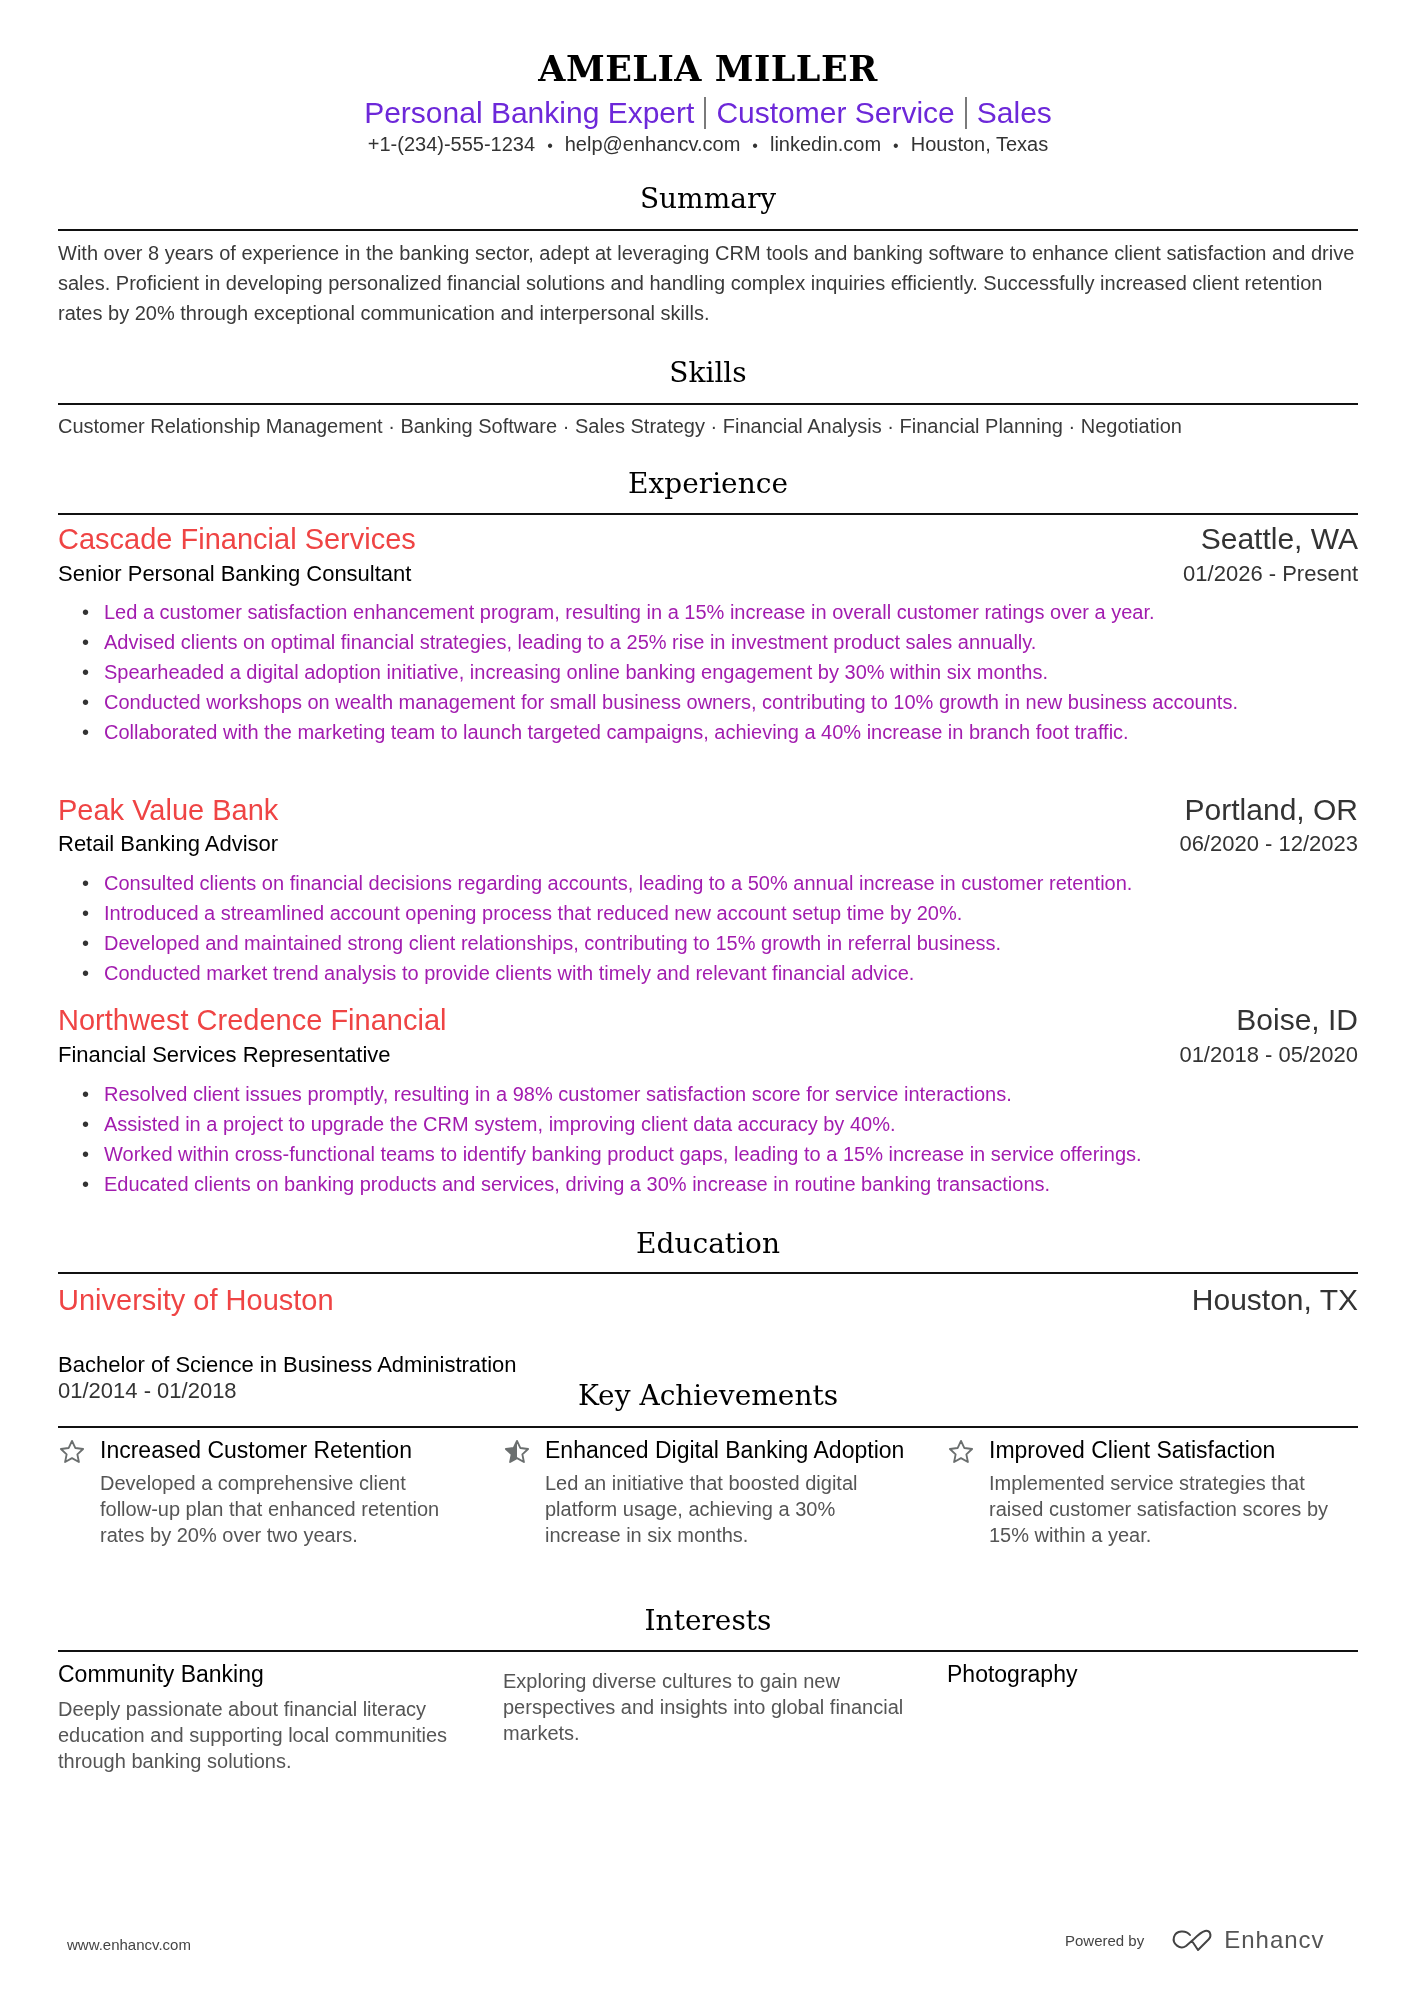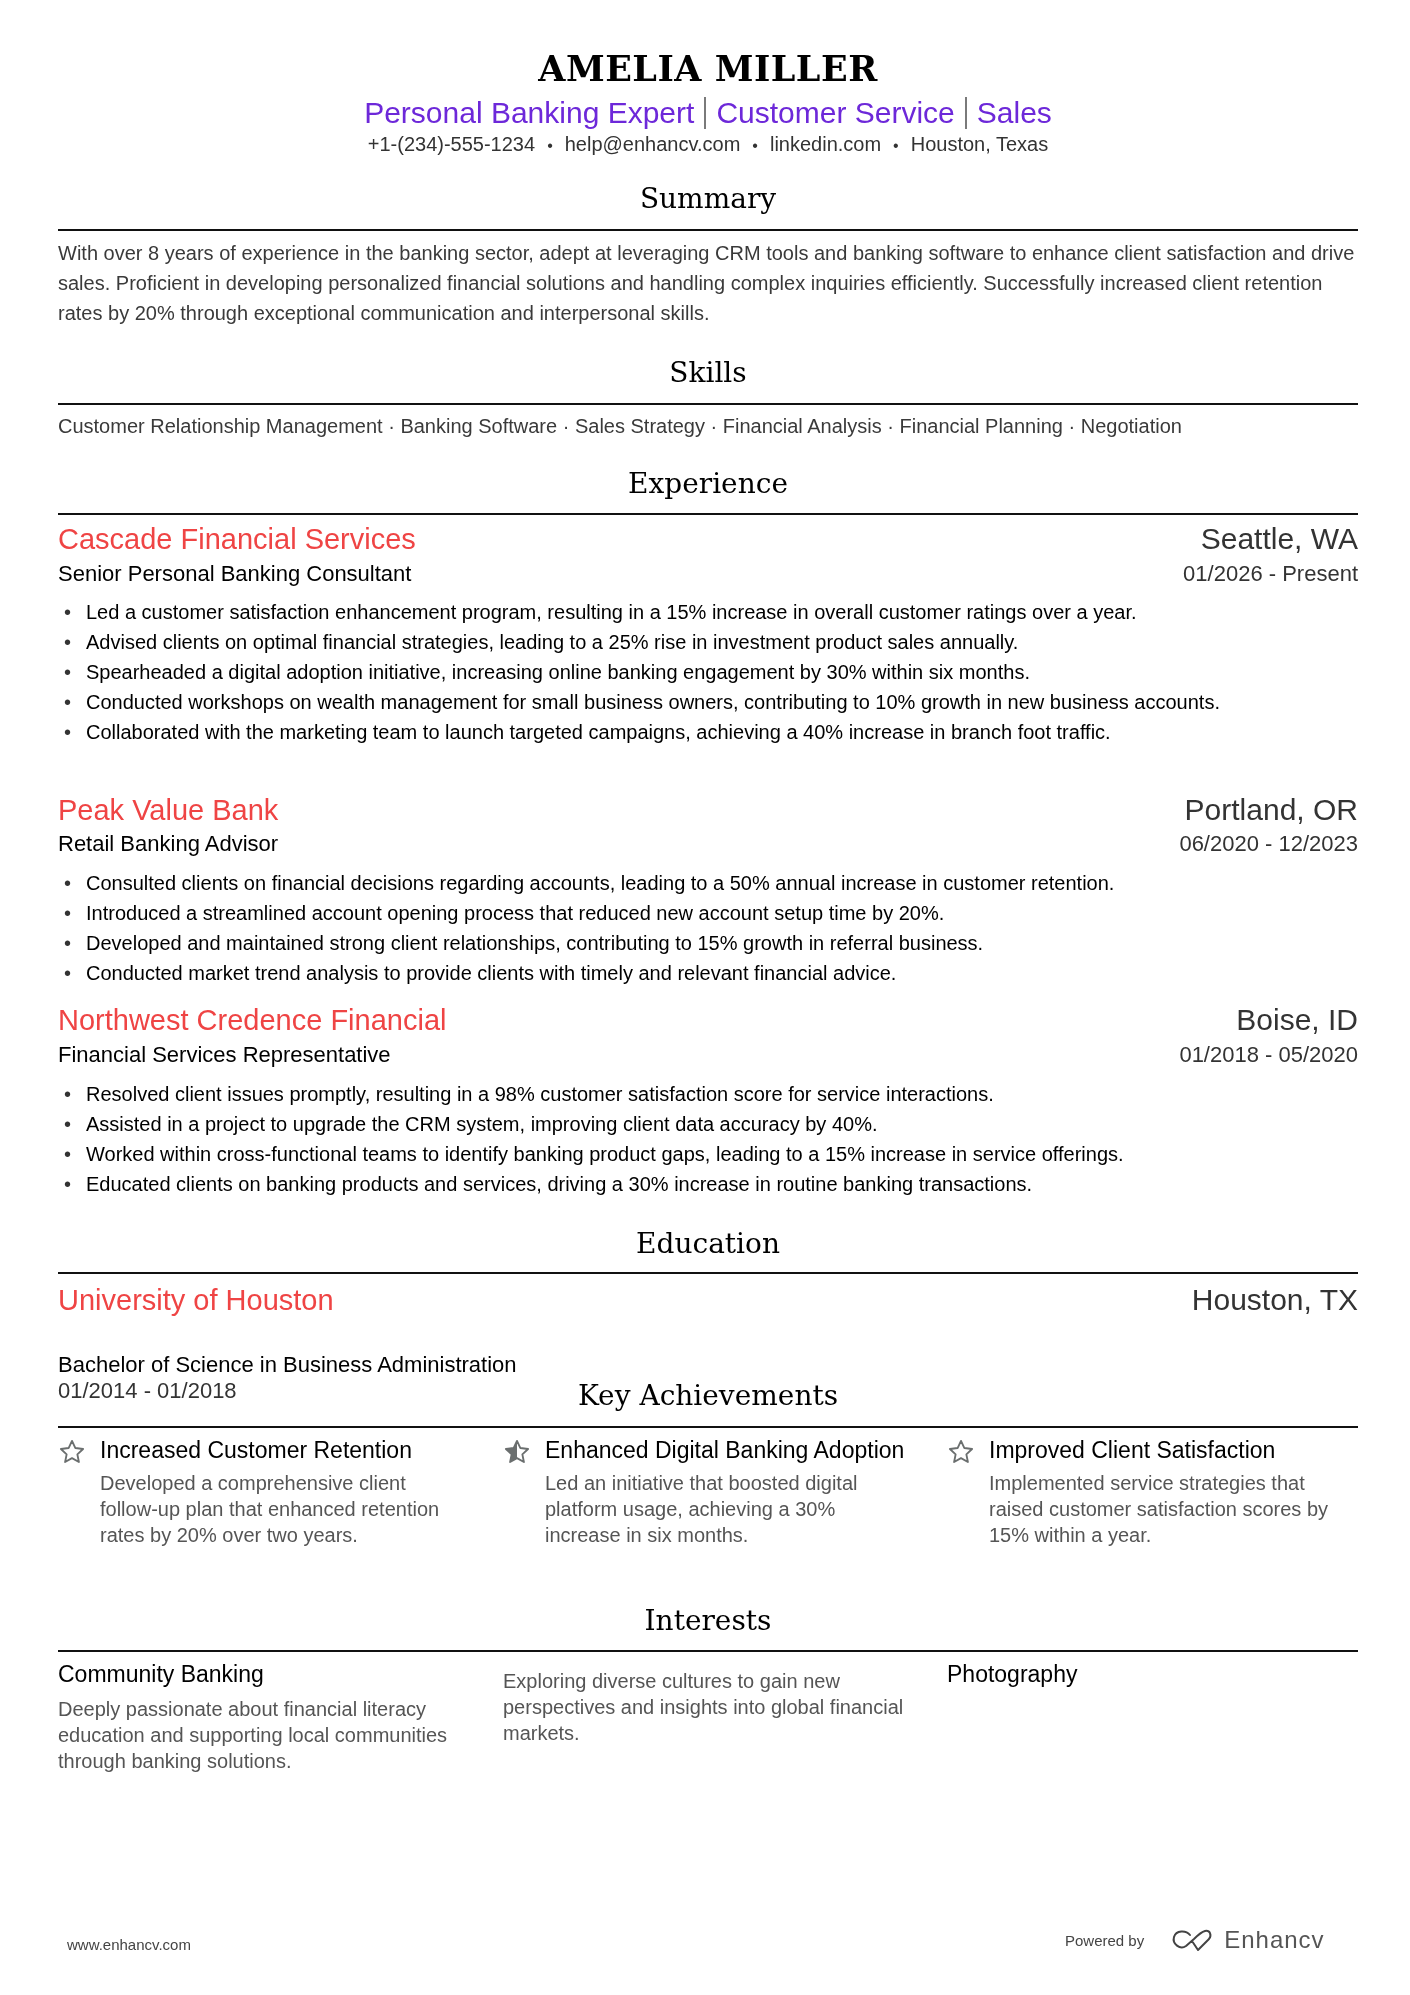--- a/index.html
+++ b/index.html
@@ -14,21 +14,21 @@
   .contact .dot { margin:0 12px; font-size:16px; }
   .sec-head { position:absolute; left:0; width:1300px; text-align:center; font-family:"DejaVu Serif", serif;
               font-size:28px; color:#000; }
   .rule { position:absolute; left:0; width:1300px; height:2px; background:#111; }
   .para { position:absolute; left:0; width:1300px; font-size:20px; line-height:30px; color:#3a3a3a; }
   .row { position:absolute; left:0; width:1300px; display:flex; justify-content:space-between; align-items:baseline; }
   .company { font-size:29px; color:#ef4444; }
   .loc { font-size:30px; color:#333; }
   .role { font-size:22px; color:#000; }
   .dates { font-size:22px; color:#333; }
-  ul.bullets { position:absolute; left:0; width:1300px; margin:0; padding:0; list-style:none; font-size:20px; line-height:30px; color:#000000; }
+  ul.bullets { position:absolute; left:18px; width:1300px; margin:0; padding:0; list-style:none; font-size:20px; line-height:30px; color:#a21caf; }
   ul.bullets li { position:relative; padding-left:28px; }
   ul.bullets li::before { content:"•"; position:absolute; left:6px; top:0; color:#333; }
   .col { position:absolute; width:410px; }
   .ach-title { font-size:23px; color:#000; line-height:28px; padding-left:42px; position:relative; }
   .ach-desc { font-size:20px; color:#555; line-height:26px; padding-left:42px; margin-top:6px; }
   .star { position:absolute; left:0; top:2px; width:28px; height:28px; }
   .int-title { font-size:23px; color:#000; line-height:28px; }
   .int-desc { font-size:20px; color:#555; line-height:26px; margin-top:8px; }
   .footer-left { position:absolute; left:67px; top:1936px; font-size:15px; color:#444; }
   .footer-right { position:absolute; left:1065px; top:1926px; display:flex; align-items:center; }

